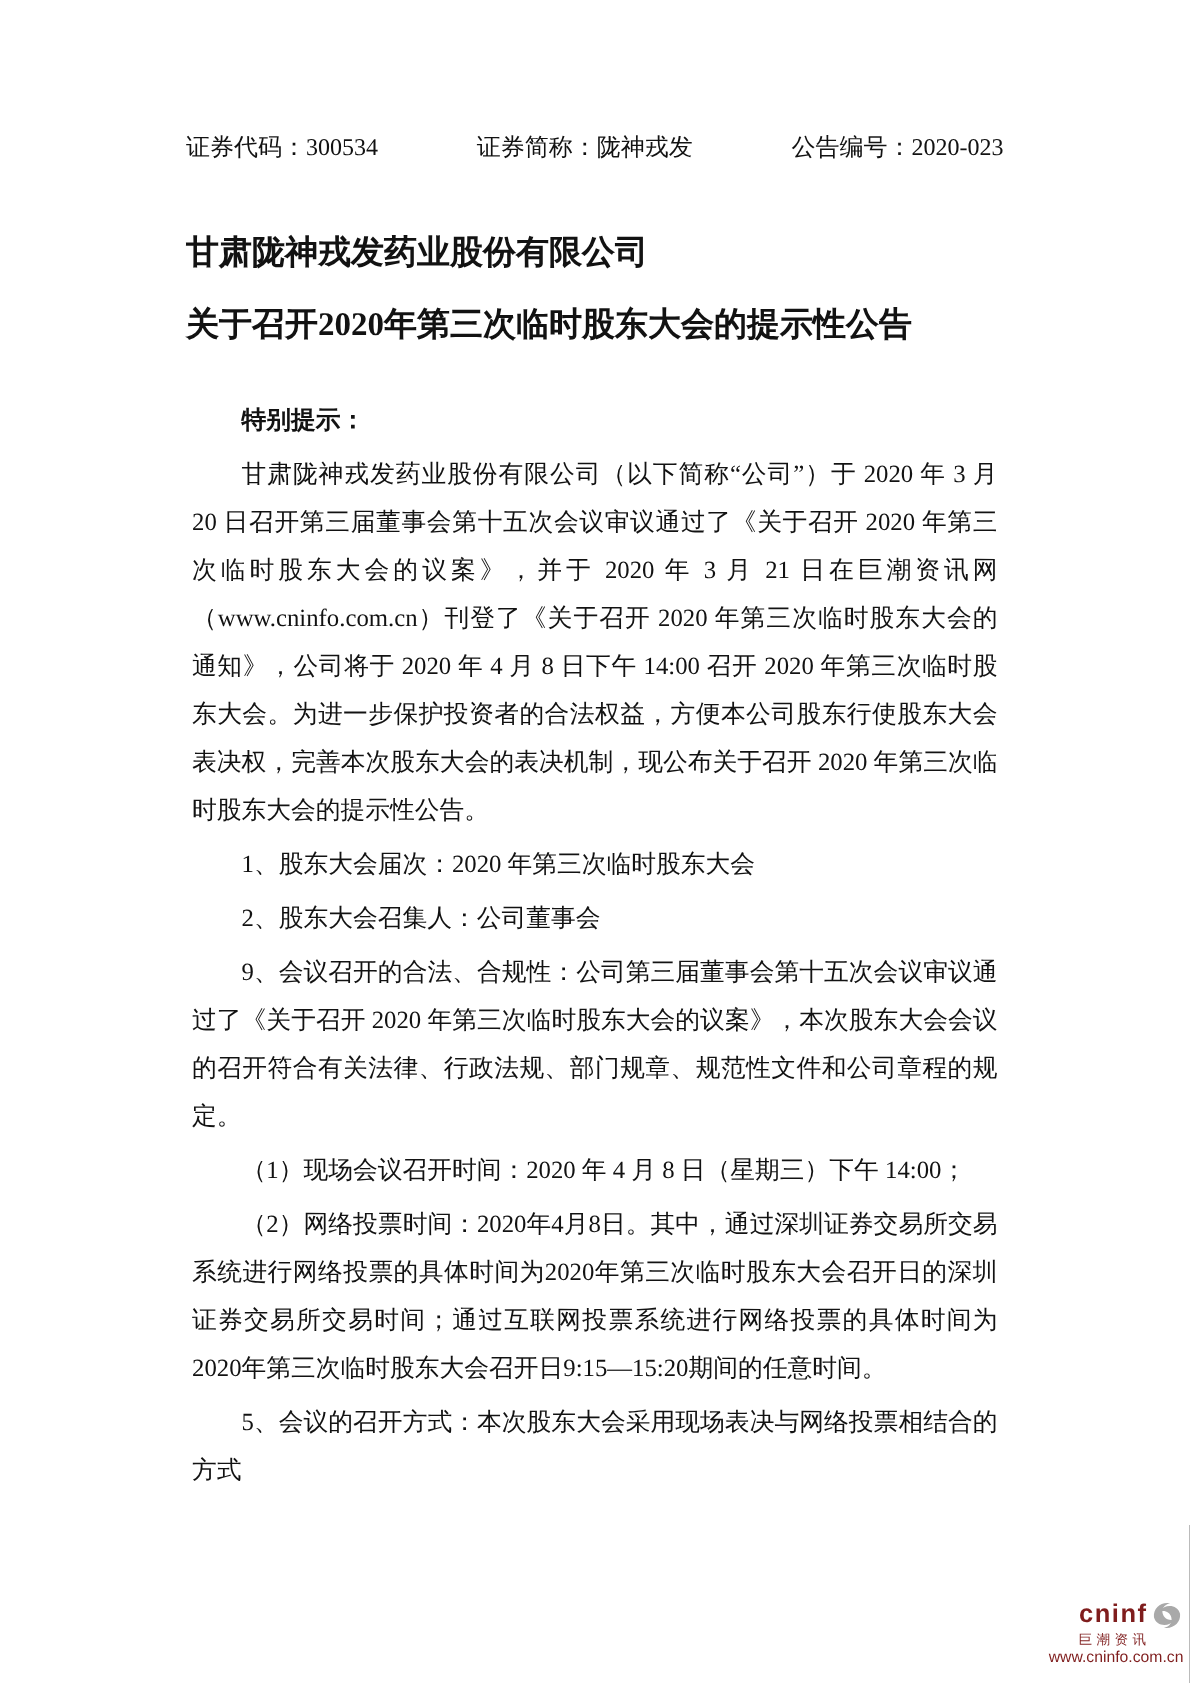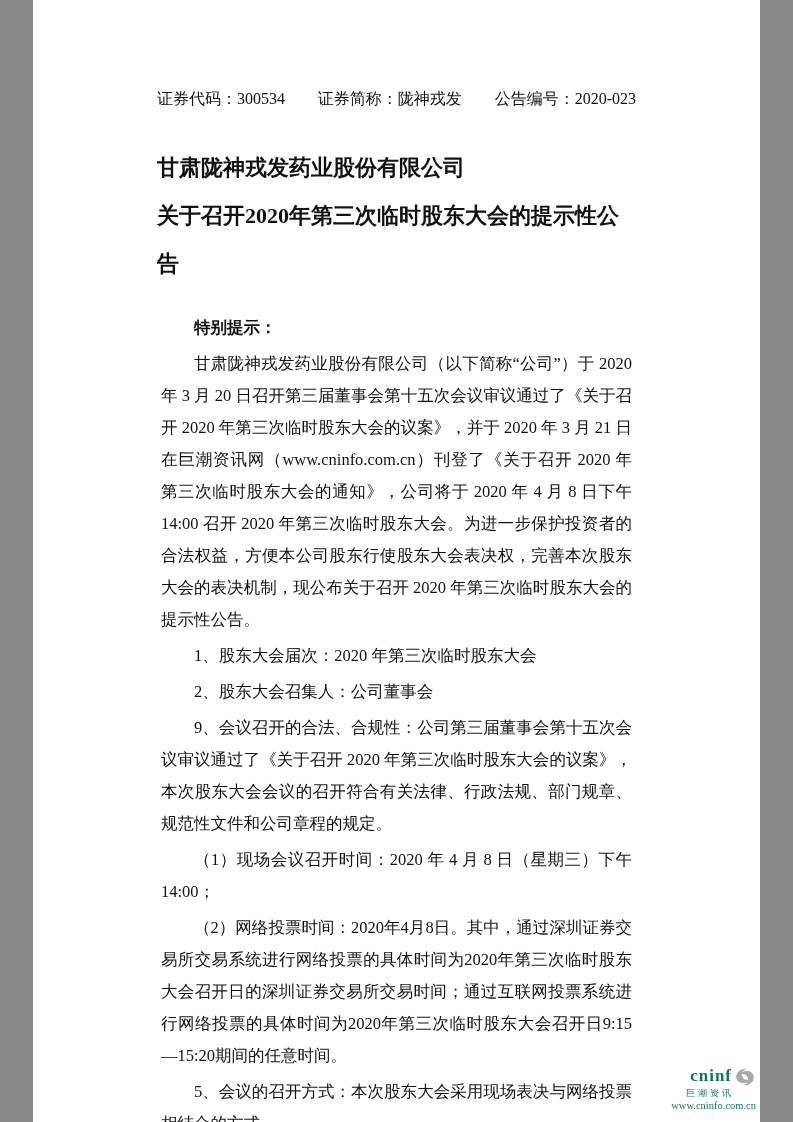--- a/index.html
+++ b/index.html
@@ -1,19 +1,19 @@
 <!DOCTYPE html>
 <html><head>
 <meta charset="utf-8">
 <style>
   * { margin: 0; padding: 0; box-sizing: border-box; }
   html, body { background: #888; }
   .page {
     position: relative;
-    width: 727px;
+    width: 793px;
     height: 1122px;
     margin: 0 auto;
     background: #ffffff;
     font-family: "Liberation Serif", "DejaVu Serif", serif;
     color: #121212;
     overflow: hidden;
   }
   .content {
     padding: 88px 124px 0 124px;
   }
@@ -47,22 +47,22 @@
   .body-text p {
     text-indent: 2em;
     margin: 4px;
   }
   .bold { font-weight: bold; }
   .watermark {
     position: absolute;
     right: 4px;
     bottom: 10px;
     text-align: right;
-    color: #0f766e;
-    font-family: Liberation Serif, serif;
+    color: #7f1d1d;
+    font-family: Liberation Sans, sans-serif;
     line-height: 1.1;
     margin-top: 12px;
   }
   .wm-brand-row {
     display: flex;
     align-items: center;
     justify-content: flex-end;
     gap: 2px;
   }
   .wm-brand {

